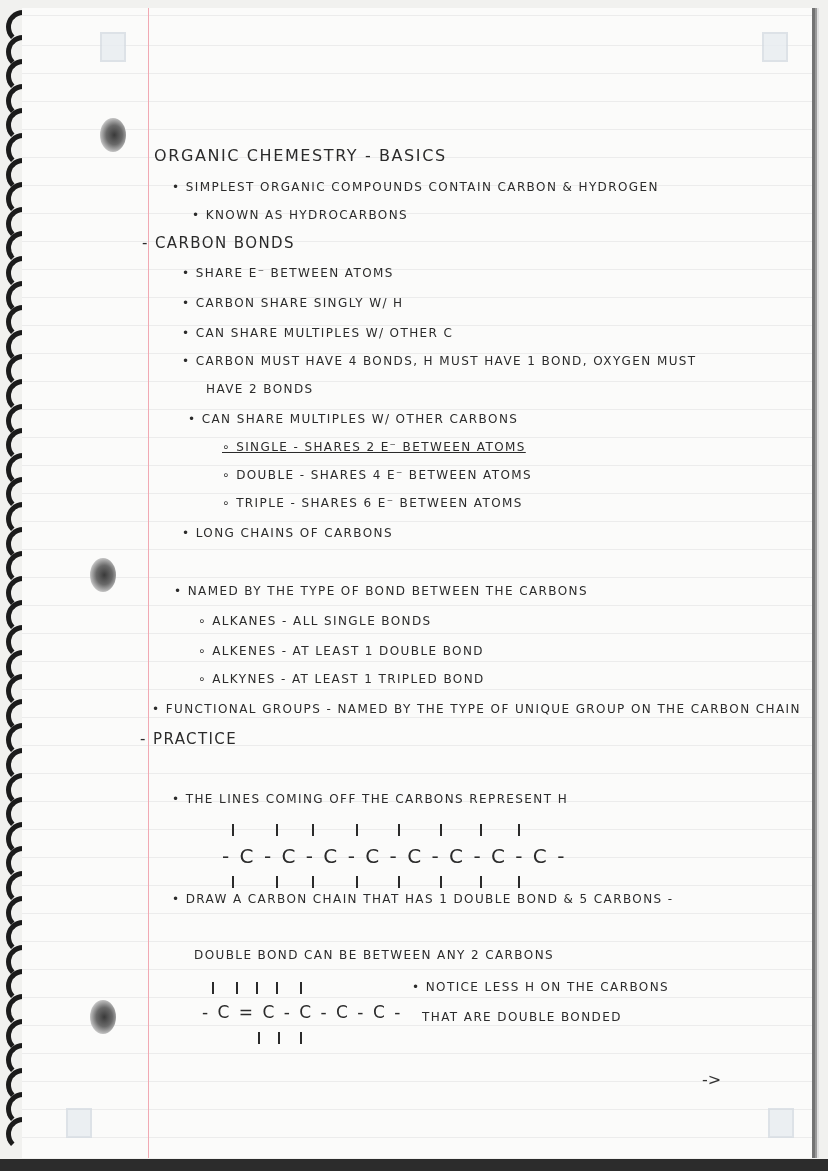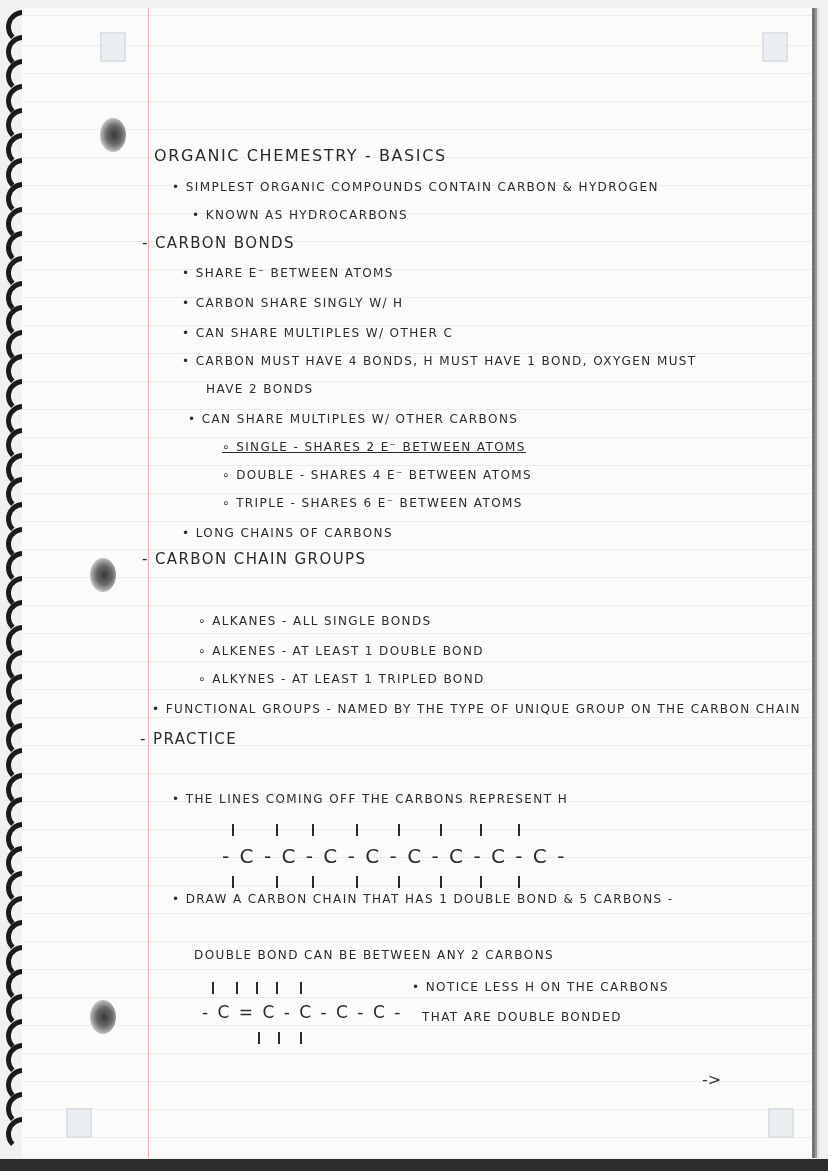--- a/index.html
+++ b/index.html
@@ -133,21 +133,21 @@
   <div class="hw small" style="left:160px;top:318px;">• Can share multiples w/ other C</div>
   <div class="hw small" style="left:160px;top:346px;">• Carbon must have 4 bonds,  H must have 1 bond, Oxygen must</div>
   <div class="hw small" style="left:184px;top:374px;">have 2 bonds</div>
 
   <div class="hw small" style="left:166px;top:404px;">• Can share multiples w/ other carbons</div>
   <div class="hw small" style="left:200px;top:432px;text-decoration:underline;">∘ Single - shares 2 e⁻ between atoms</div>
   <div class="hw small" style="left:200px;top:460px;">∘ Double - shares 4 e⁻ between atoms</div>
   <div class="hw small" style="left:200px;top:488px;">∘ Triple - shares 6 e⁻ between atoms</div>
   <div class="hw small" style="left:160px;top:518px;text-align:center;">• Long chains of carbons</div>
 
-  <div class="hw heading" style="left:120px;top:542px;">- Carbon Chain Groups</div>
+  <div class="hw small" style="left:152px;top:576px;">• Named by the type of bond between the carbons</div>
   <div class="hw small" style="left:176px;top:606px;">∘ Alkanes - all single bonds</div>
   <div class="hw small" style="left:176px;top:636px;">∘ Alkenes - at least 1 double bond</div>
   <div class="hw small" style="left:176px;top:664px;">∘ Alkynes - at least 1 tripled bond</div>
   <div class="hw small" style="left:130px;top:694px;">• Functional groups - named by the type of unique group on the carbon chain</div>
 
   <div class="hw heading" style="left:118px;top:722px;">- Practice</div>
   <div class="hw small" style="left:150px;top:784px;">• The lines coming off the carbons represent H</div>
 
   <div id="octane-ticks-top">
       <div class="tick" style="left: 210px; top: 816px;"></div>

